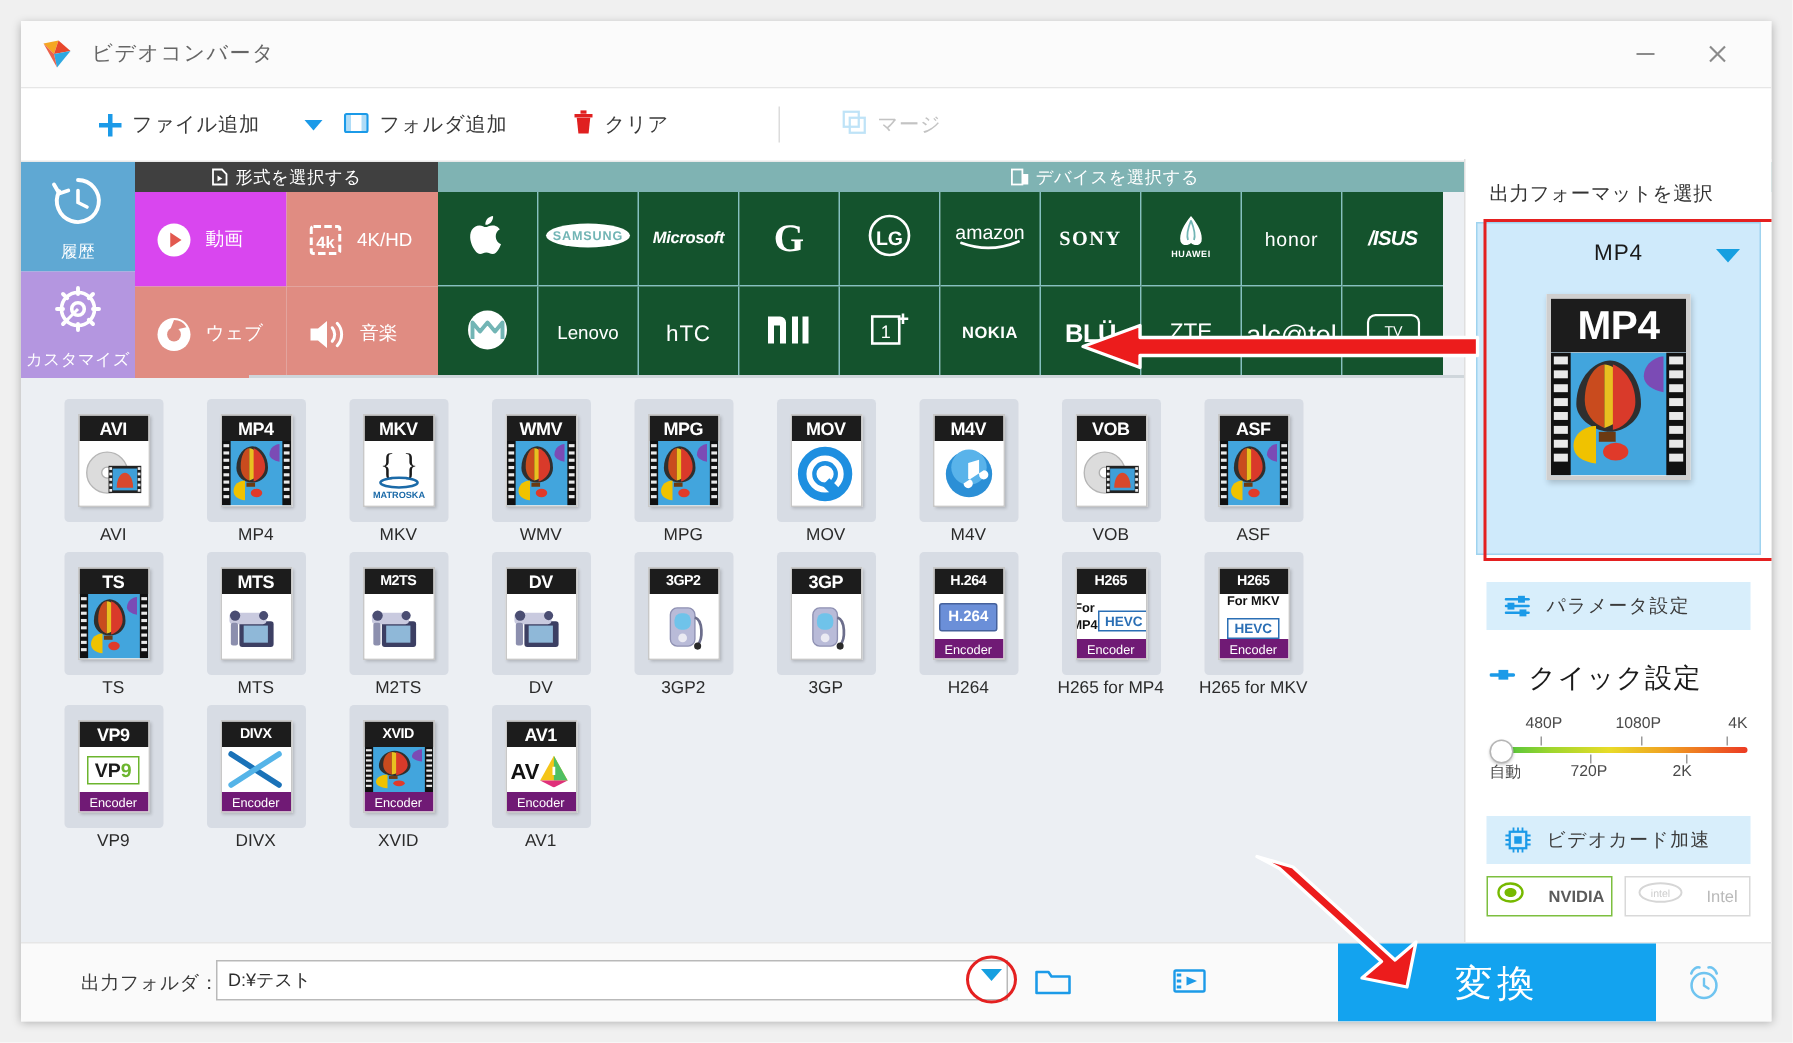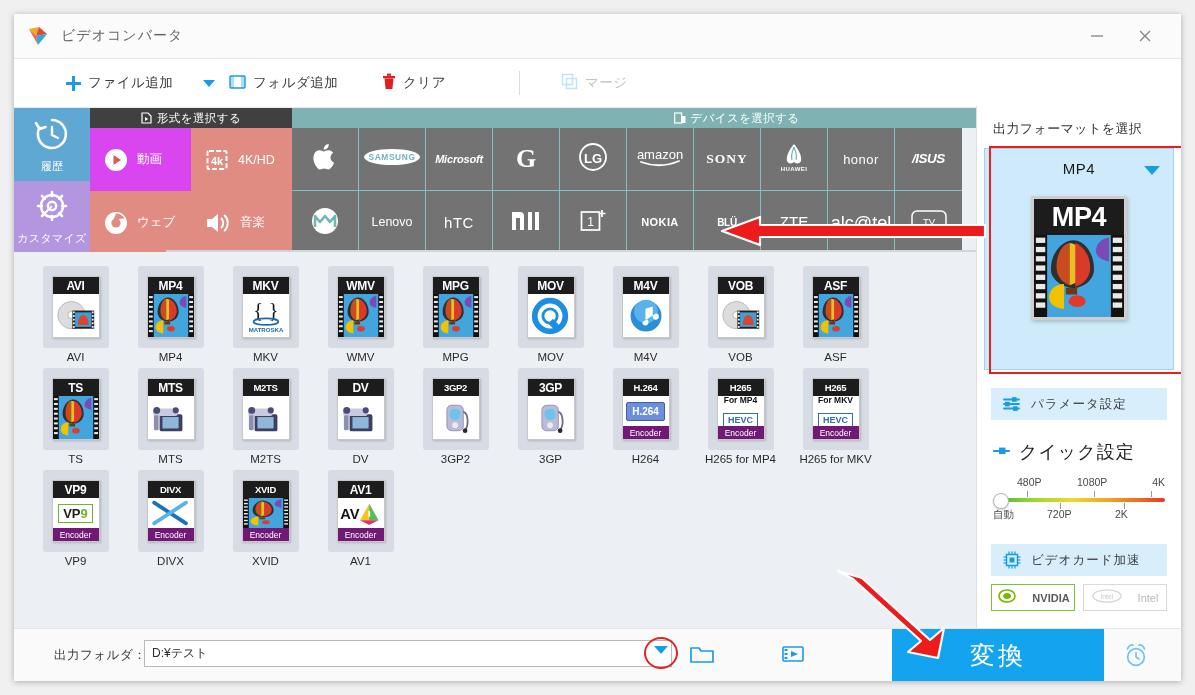--- a/index.html
+++ b/index.html
@@ -50,21 +50,21 @@
   .panelwrap{position:absolute;left:76px;top:0;right:0;height:146px;}
   .hdrrow{height:20px;display:flex;}
   .hdr-fmt{width:202px;background:#404040;color:#fff;font-size:11.5px;display:flex;align-items:center;justify-content:center;letter-spacing:.4px;}
   .hdr-dev{flex:1;background:#7fb3b3;color:#fff;font-size:11.5px;display:flex;align-items:center;justify-content:center;letter-spacing:.4px;}
   .hdr-ico{margin-right:5px;display:flex;}
   .gridrow{height:63px;display:flex;}
   .fmt-cell{width:101px;display:flex;align-items:center;justify-content:flex-start;color:#fff;font-size:12.5px;cursor:default;box-sizing:border-box;}
   .fmt-cell .ci{margin-left:14px;margin-right:9px;display:flex;align-items:center;}
   .fmt-sel{background:#d946ef;}
   .fmt-norm{background:#e08c82;}
-  .dev-cell{width:67px;display:flex;align-items:center;justify-content:center;background:#737373;border-right:1px solid #85c0c0;border-bottom:1px solid #85c0c0;color:#fff;cursor:default;box-sizing:border-box;overflow:hidden;}
+  .dev-cell{width:67px;display:flex;align-items:center;justify-content:center;background:#14532d;border-right:1px solid #85c0c0;border-bottom:1px solid #85c0c0;color:#fff;cursor:default;box-sizing:border-box;overflow:hidden;}
   .dev-cell:last-child{border-right:none;justify-content:center;}
   .gridrow.r2 .dev-cell{border-bottom:none;}
   .brand{font-weight:bold;color:#fff;text-align:center;line-height:1;}
 
   .scroll-track{position:absolute;left:76px;right:0;bottom:0;height:4px;background:#e8ecef;}
   .scroll-thumb{position:absolute;left:0;top:0;width:820px;height:4px;background:#cfd6db;}
 
   
   .fmtlist{position:absolute;left:0;top:238px;width:962px;bottom:52px;background:#eceff3;padding:14px 0 0 14px;box-sizing:border-box;}
   .fmt-grid{display:flex;flex-wrap:wrap;}
@@ -386,21 +386,21 @@
               <rect x="2.5" y="5" width="18" height="18" fill="none" stroke="#fff" stroke-width="1.7"></rect>
               <text x="11.5" y="19" font-family="Liberation Sans, sans-serif" font-size="12" fill="#fff" text-anchor="middle">1</text>
               <path d="M23 3 v7 M19.5 6.5 h7" stroke="#fff" stroke-width="1.7"></path>
             </svg>
           </span>
         </div>
         <div class="dev-cell">
           <span class="brand" style="font-size:11px;letter-spacing:.4px;">NOKIA</span>
         </div>
         <div class="dev-cell">
-          <span class="brand" style="font-size:10px;letter-spacing:-.3px;text-align:center;">BLÜ</span>
+          <span class="brand" style="font-size:17px;letter-spacing:-.3px;text-align:center;">BLÜ</span>
         </div>
         <div class="dev-cell">
           <span class="brand" style="font-size:15px;font-weight:normal;border-bottom:1.5px solid #fff;padding-bottom:1px;">ZTE</span>
         </div>
         <div class="dev-cell">
           <span class="brand" style="font-size:18px;font-weight:normal;">alc@tel</span>
         </div>
         <div class="dev-cell">
           <span>
             <svg width="36" height="22" viewBox="0 0 36 22">
@@ -824,21 +824,21 @@
               </div>
               <div class="ico-bot">Encoder</div>
             </div>
           </div>
           <div class="fmt-name">H264</div>
         </div>
         <div class="fmt-item">
           <div class="fmt-tile">
             <div class="fmt-ico">
               <div class="ico-top sm">H265</div>
-              <div class="ico-body" style="flex-direction: column; padding-bottom: 13px;">
+              <div class="ico-body" style="padding-bottom: 13px;">
                 <div class="ico-mid">For MP4</div>
                 <div style="margin-top:3px;"><span class="hevc">HEVC</span></div>
               </div>
               <div class="ico-bot">Encoder</div>
             </div>
           </div>
           <div class="fmt-name">H265 for MP4</div>
         </div>
         <div class="fmt-item">
           <div class="fmt-tile">

